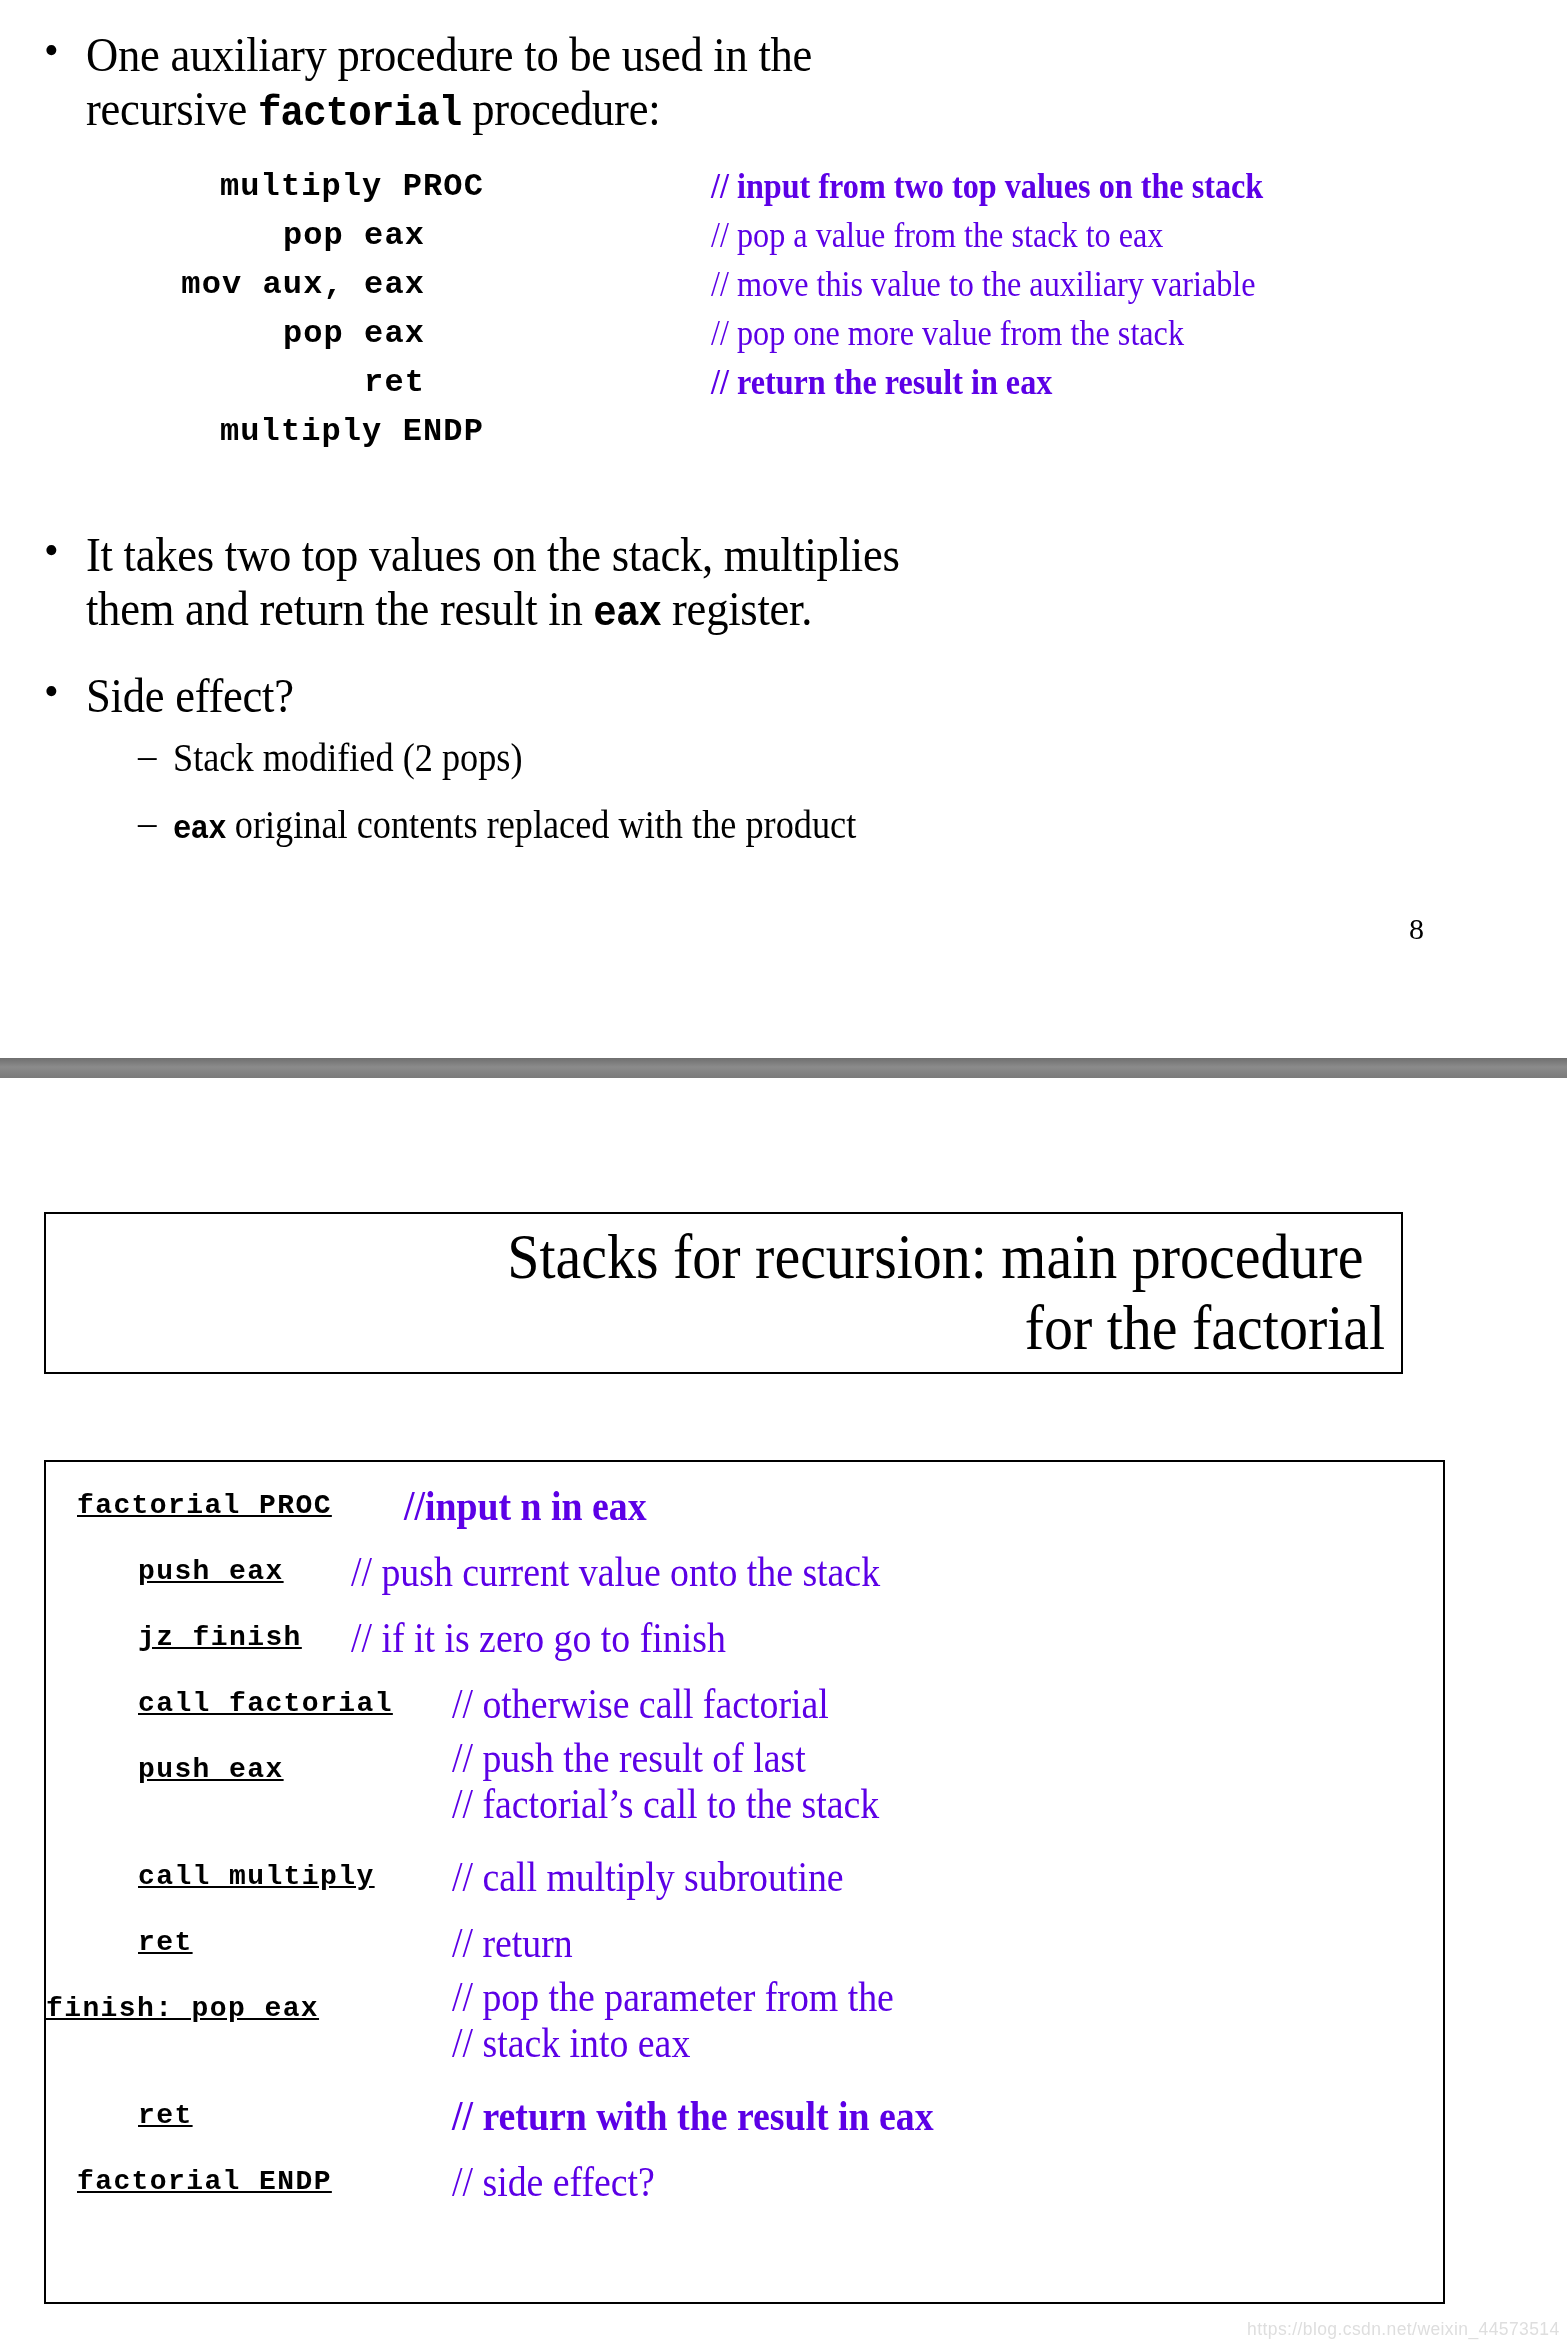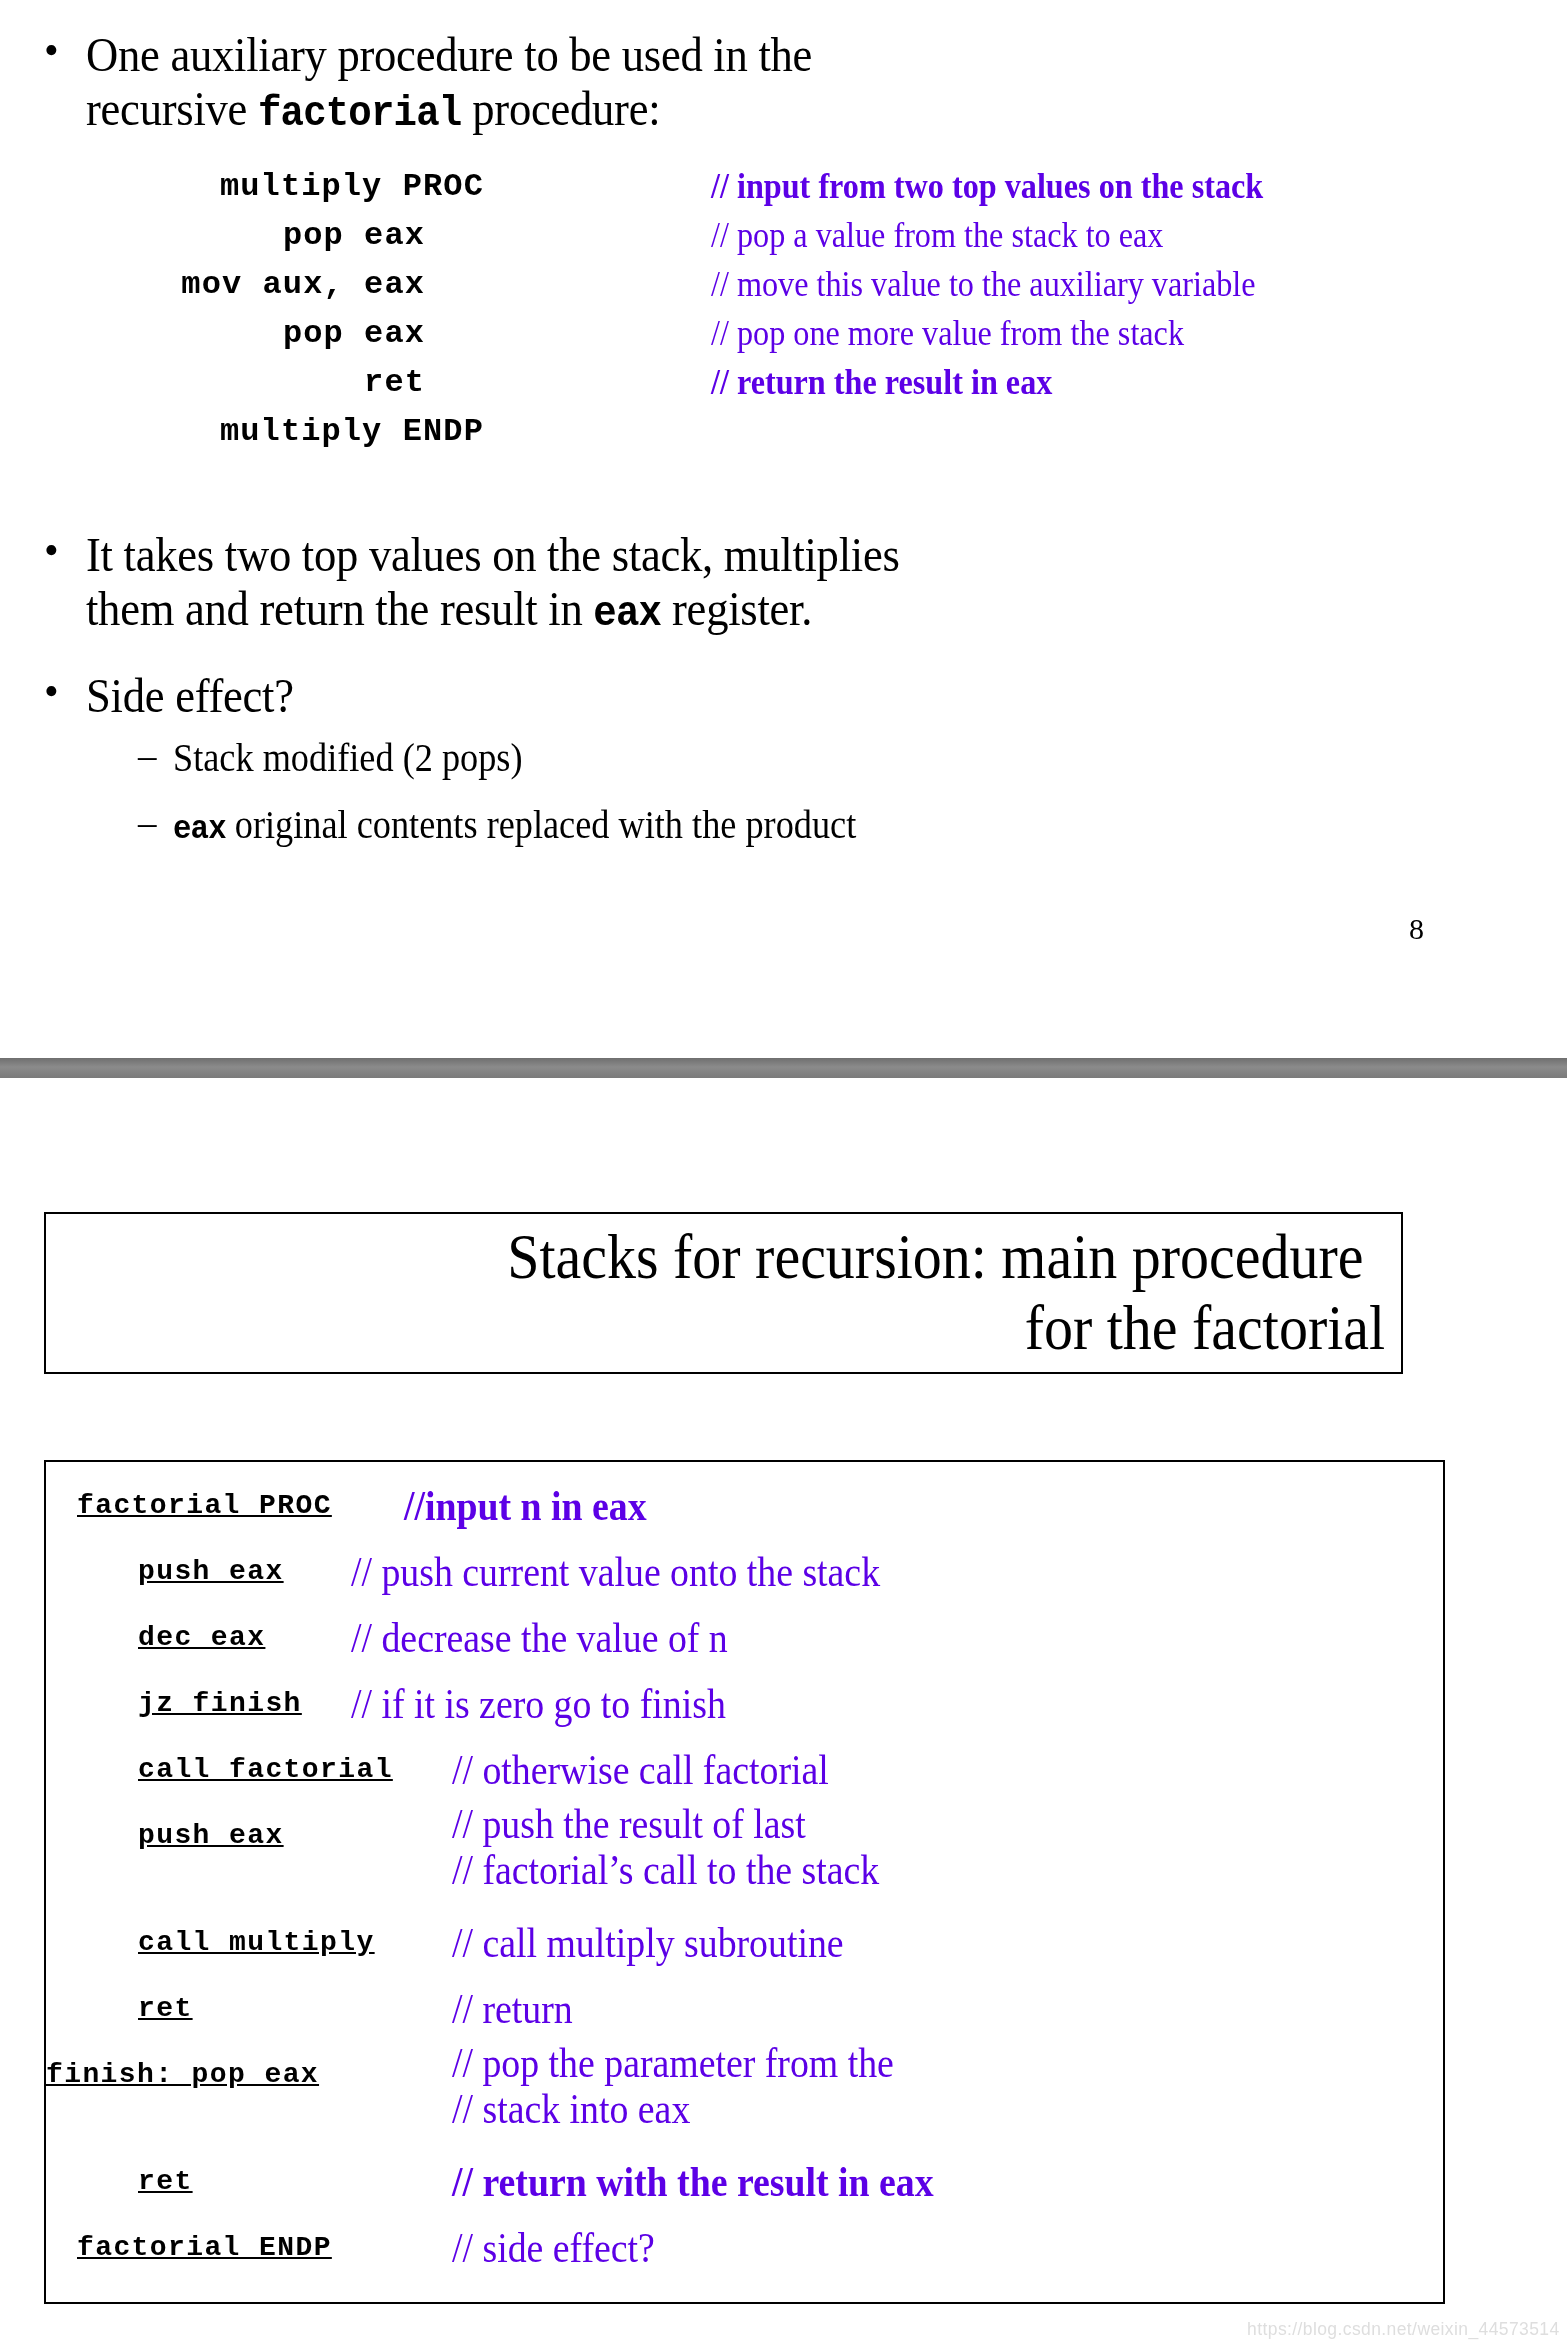--- a/index.html
+++ b/index.html
@@ -151,24 +151,20 @@
     <div class="row" style="margin-top:11px;">
       <span class="mono op" style="left:31px;">factorial PROC</span>
       <span class="serif cmt-b cm" style="left:358px;">//input n in eax</span>
     </div>
 
     <div class="row">
       <span class="mono op" style="left:92px;">push eax</span>
       <span class="serif cmt cm" style="left:305px;">// push current value onto the stack</span>
     </div>
 
-    <div class="row">
-      <span class="mono op" style="left:92px;">dec eax</span>
-      <span class="serif cmt cm" style="left:305px;">// decrease the value of n</span>
-    </div>
 
     <div class="row">
       <span class="mono op" style="left:92px;">jz finish</span>
       <span class="serif cmt cm" style="left:305px;">// if it is zero go to finish</span>
     </div>
 
     <div class="row">
       <span class="mono op" style="left:92px;">call factorial</span>
       <span class="serif cmt cm" style="left:406px;">// otherwise call factorial</span>
     </div>

